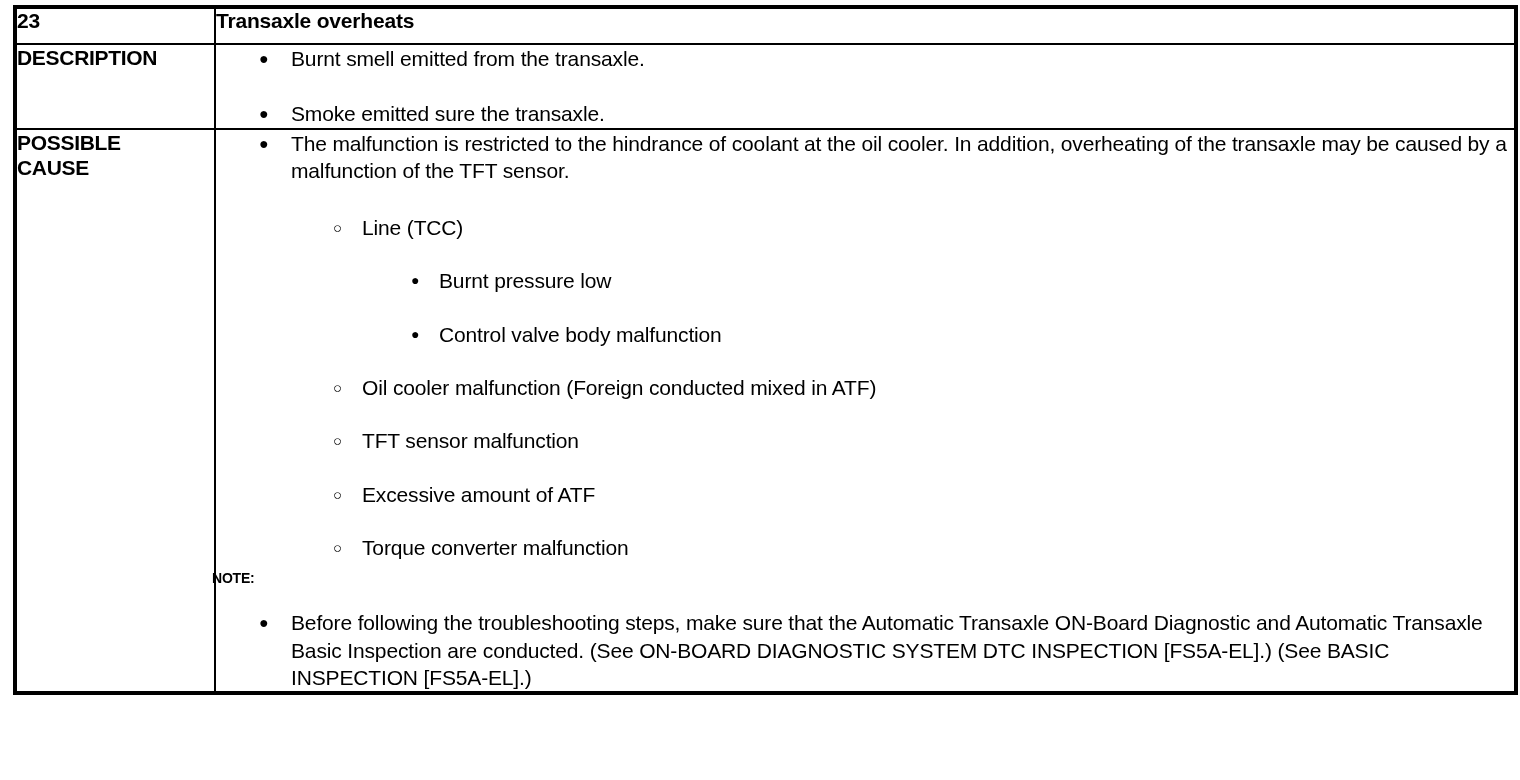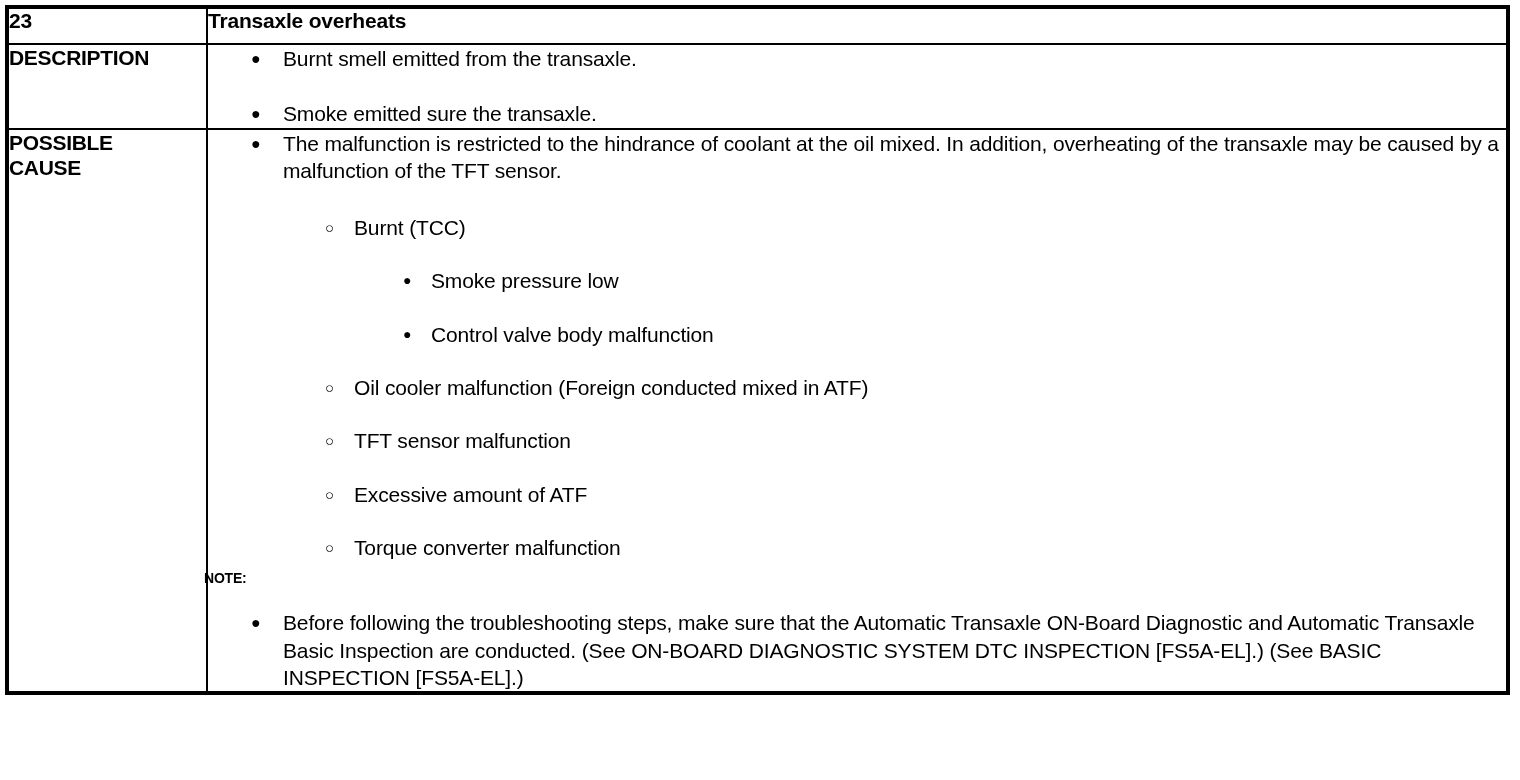--- a/index.html
+++ b/index.html
@@ -18,21 +18,21 @@
   .page {
     position: relative;
     width: 1520px;
     height: 780px;
     background: #ffffff;
   }
 
   
   .dtc-table {
     position: absolute;
-    left: 5px;
+    left: 13px;
     top: 5px;
     width: 1505px;
     border-collapse: collapse;
     table-layout: fixed;
     border: 4px solid #000000;
   }
   .dtc-table td {
     border: 2px solid #000000;
     vertical-align: top;
     padding: 0;
@@ -152,35 +152,35 @@
 
       <tr>
         <td class="label-cell label-cause">
           <div>POSSIBLE</div>
           <div>CAUSE</div>
         </td>
         <td class="content-cell content-cause">
 
           <div class="bullet-row lvl1">
             <span class="marker">●</span>
-            <span class="btext">The malfunction is restricted to the hindrance of coolant at the oil mixed. In addition, overheating of the transaxle may be caused by a malfunction of the TFT sensor.</span>
+            <span class="btext">The malfunction is restricted to the hindrance of coolant at the oil cooler. In addition, overheating of the transaxle may be caused by a malfunction of the TFT sensor.</span>
           </div>
 
           <div class="gap-md"></div>
 
           <div class="bullet-row lvl2">
             <span class="marker">○</span>
-            <span class="btext">Burnt (TCC)</span>
+            <span class="btext">Line (TCC)</span>
           </div>
 
           <div class="gap-sm"></div>
 
           <div class="bullet-row lvl3">
             <span class="marker">●</span>
-            <span class="btext">Smoke pressure low</span>
+            <span class="btext">Burnt pressure low</span>
           </div>
 
           <div class="gap-sm"></div>
 
           <div class="bullet-row lvl3">
             <span class="marker">●</span>
             <span class="btext">Control valve body malfunction</span>
           </div>
 
           <div class="gap-sm"></div>

